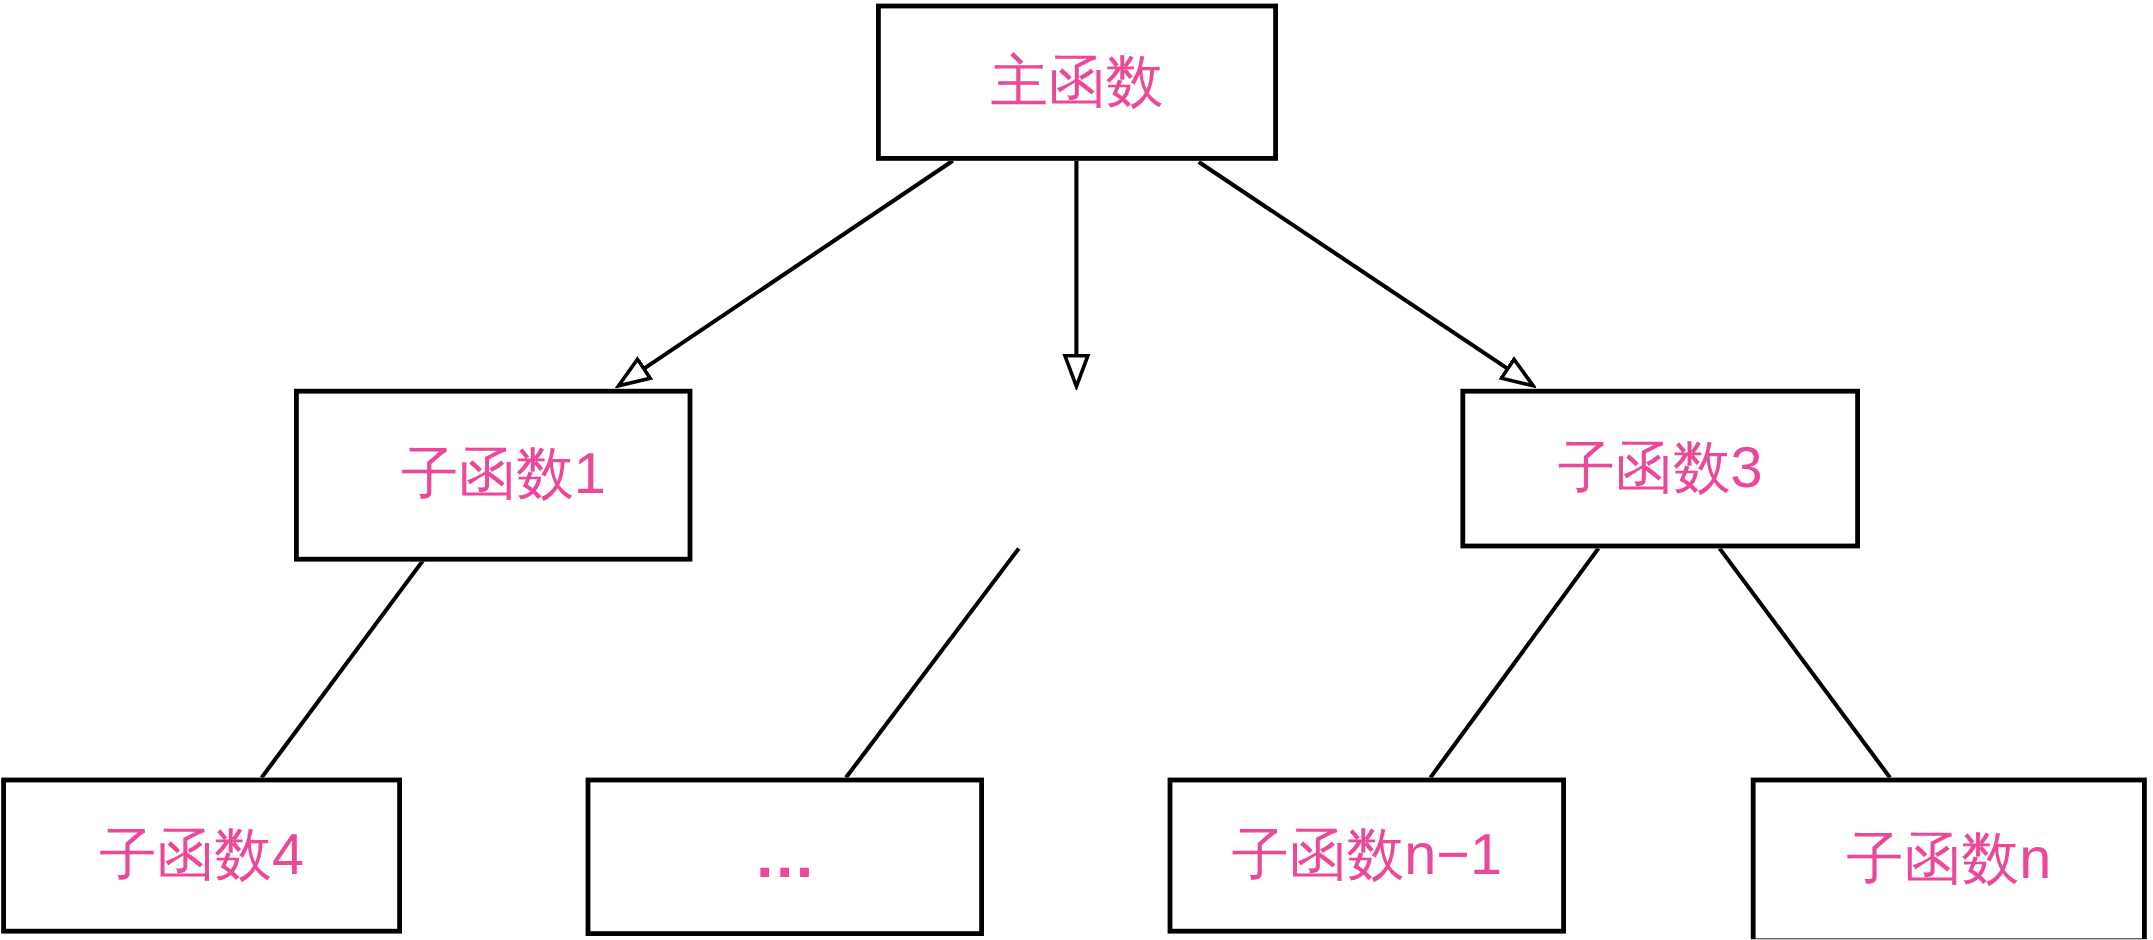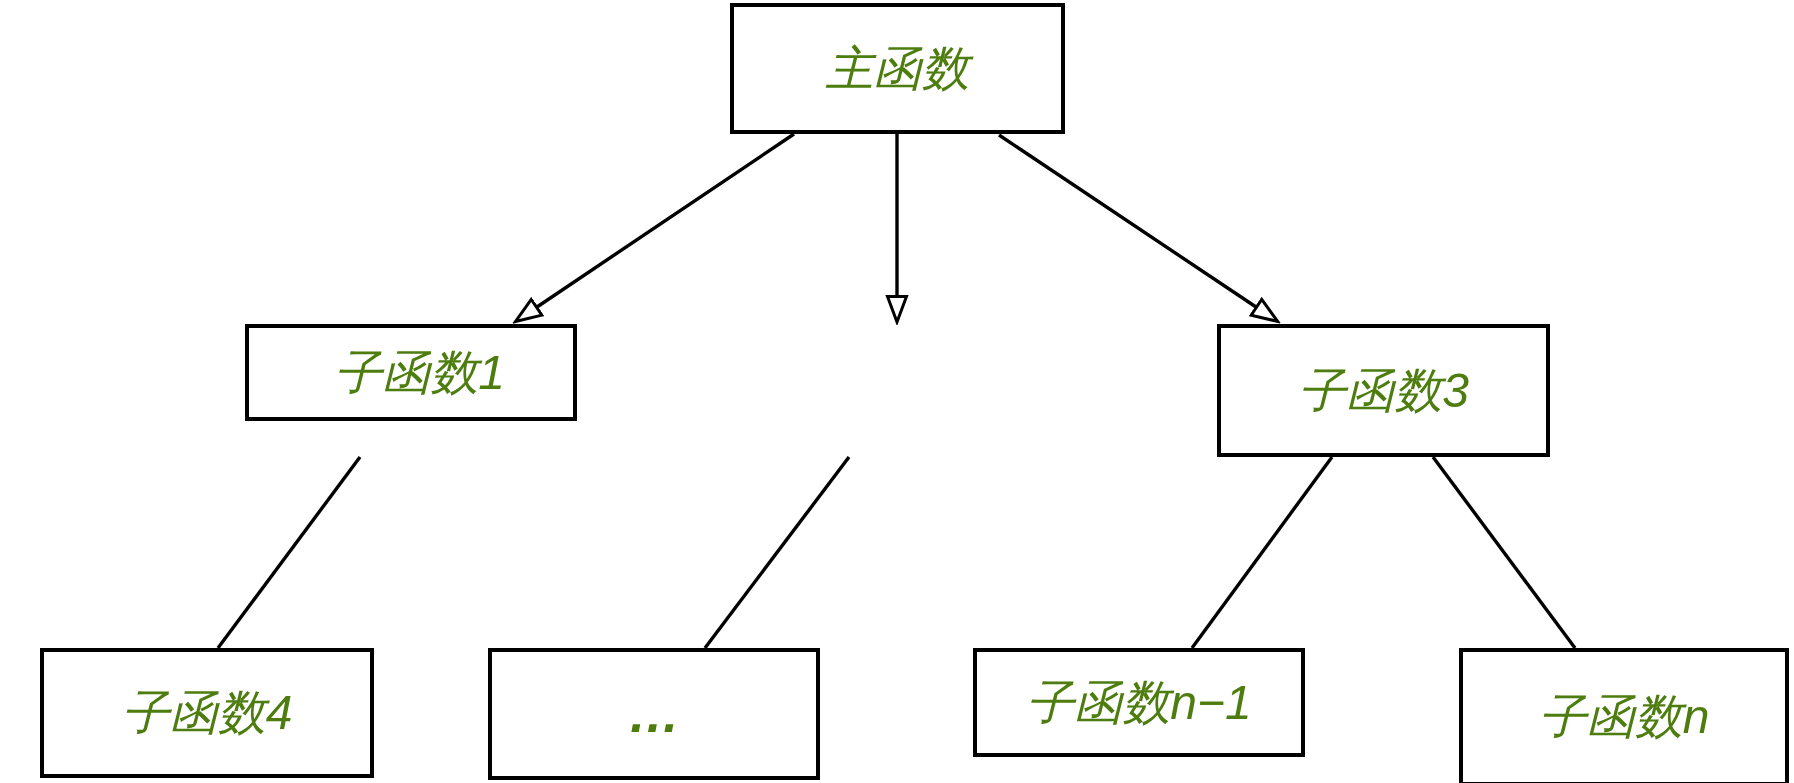--- a/index.html
+++ b/index.html
@@ -24,34 +24,33 @@
     z-index: 0;
   }
   .node {
     position: absolute;
     box-sizing: border-box;
     background: #ffffff;
     border: 4px solid #000000;
     display: flex;
     align-items: center;
     justify-content: center;
-    color: #4d7c0f;
+    color: #ec4899;
     font-size: 48px;
     line-height: 1.25;
     z-index: 1;
     white-space: nowrap;
-    font-style: italic;
   }
   .n-main  { left: 730px;  top: 3px;   width: 335px; height: 131px; }
-  .n-sub1  { left: 245px;  top: 324px; width: 332px; height: 97px; padding-left: 17px; }
+  .n-sub1  { left: 245px;  top: 324px; width: 332px; height: 144px; padding-left: 17px; }
   .n-sub2  { left: 731px;  top: 324px; width: 331px; height: 133px; }
   .n-sub3  { left: 1217px; top: 324px; width: 333px; height: 133px; }
-  .n-sub4  { left: 1px;    top: 648px; width: 334px; height: 130px; margin-left: 39px; }
+  .n-sub4  { left: 1px;    top: 648px; width: 334px; height: 130px; }
   .n-more  { left: 488px;  top: 648px; width: 332px; height: 132px; }
-  .n-subn1 { left: 973px;  top: 648px; width: 332px; height: 109px; }
+  .n-subn1 { left: 973px;  top: 648px; width: 332px; height: 130px; }
   .n-subn  { left: 1459px; top: 648px; width: 330px; height: 138px; }
   .n-more .node-label {
     font-weight: 700;
     font-size: 52px;
   }
 </style>
 </head>
 <body>
 
 <div class="canvas">

